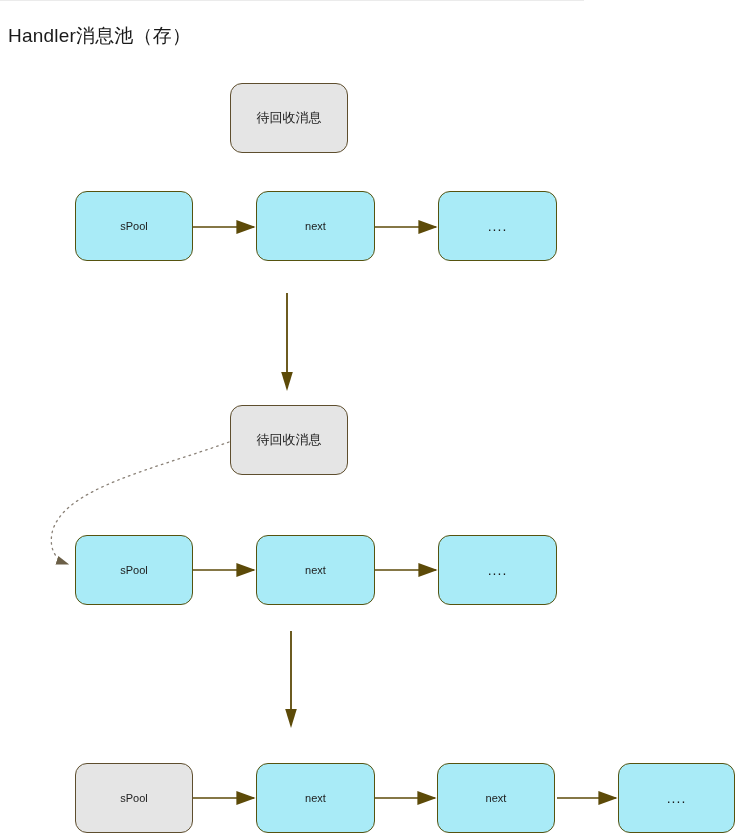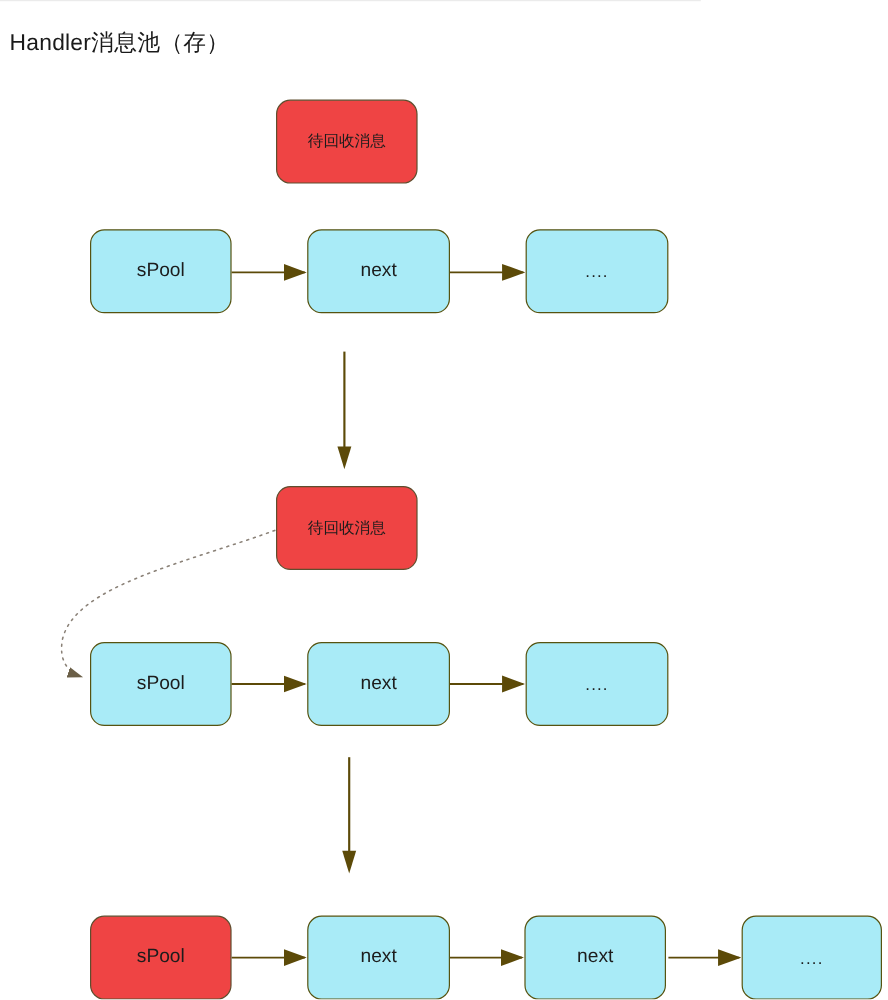--- a/index.html
+++ b/index.html
@@ -27,30 +27,30 @@
     color: #1a1a1a;
     letter-spacing: 0.2px;
   }
   .node {
     position: absolute;
     box-sizing: border-box;
     border-radius: 12px;
     display: flex;
     align-items: center;
     justify-content: center;
-    font-size: 16px;
+    font-size: 11px;
     color: #1c1c1c;
     text-align: center;
   }
   .node.cyan {
     background: #A9EBF7;
     border: 1.4px solid #565310;
   }
   .node.pink {
-    background: #ef4444;
+    background: #e5e5e5;
     border: 1.4px solid #5E4E2E;
   }
   .node.cn {
     font-size: 13px;
   }
   .node.dots {
     font-size: 14px;
     letter-spacing: 1px;
   }
   #arrow-layer {

